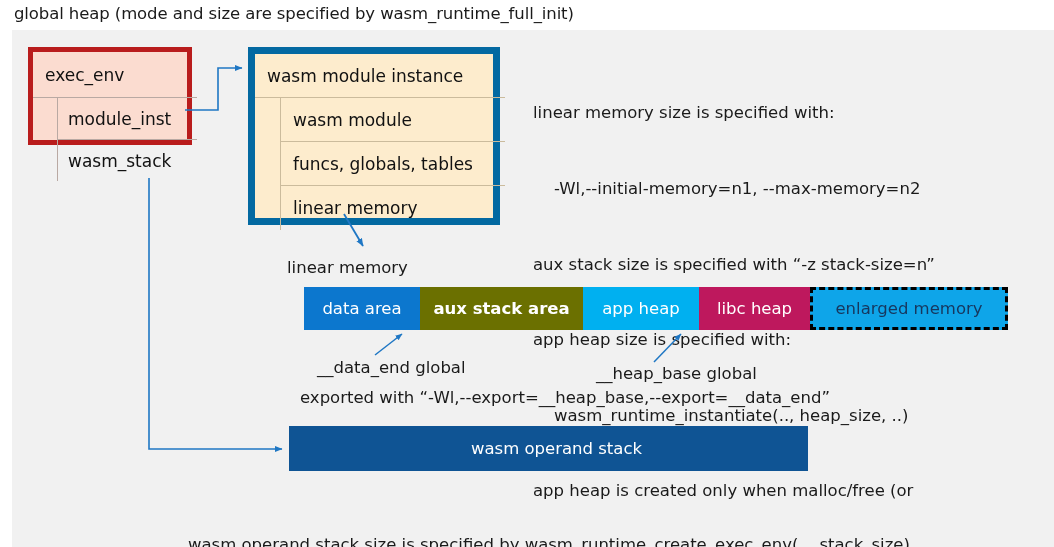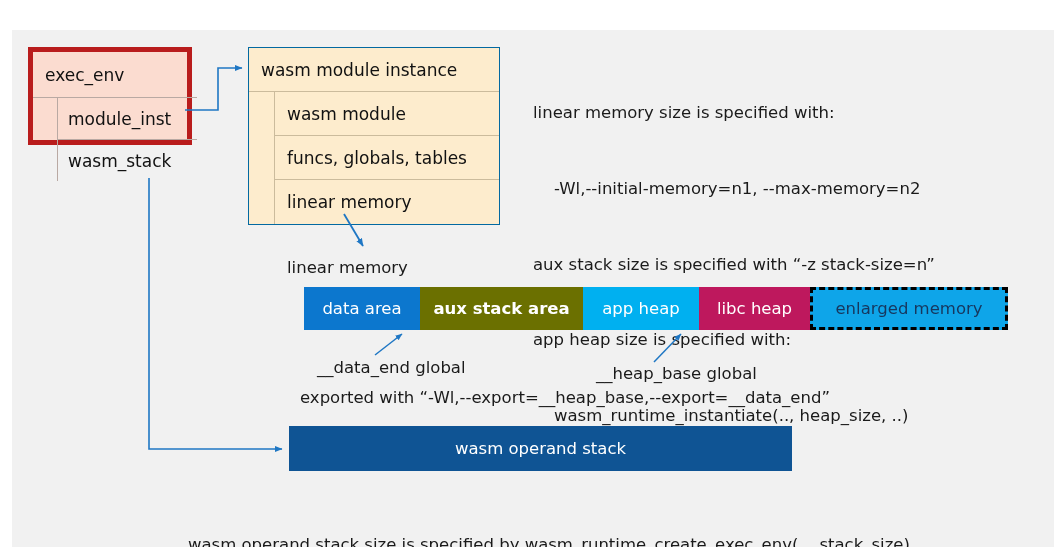--- a/index.html
+++ b/index.html
@@ -108,21 +108,21 @@
     font-size: 17px;
     color: #111;
   }
 
   
   #wmi-outer {
     left: 248px;
     top: 47px;
     width: 252px;
     height: 178px;
-    border: 1px solid #0369a1;
+    border: 7px solid #0369a1;
     background: #fdeccd;
   }
   #wmi-header {
     position: absolute;
     left: 0; top: 0;
     width: 250px;
     height: 44px;
     box-sizing: border-box;
     border-bottom: 1px solid #cbbb9c;
     display: flex;
@@ -219,20 +219,21 @@
     left: 289px;
     top: 426px;
     width: 503px;
     height: 45px;
     background: #0f5494;
     display: flex;
     align-items: center;
     justify-content: center;
     font-size: 16.5px;
     color: #ffffff;
+    padding-left: 16px;
   }
 
   
   #bottom-notes {
     position: absolute;
     left: 188px;
     top: 481px;
     font-size: 16.5px;
     line-height: 25.5px;
     color: #1a1a1a;
@@ -247,20 +248,21 @@
     width: 1054px;
     height: 547px;
     pointer-events: none;
   }
 </style>
 </head>
 <body>
 
 <div id="stage">
 
+  <div id="title">global heap (mode and size are specified by wasm_runtime_full_init)</div>
 
   <div id="panel"></div>
 
   <div class="box" id="exec-env-outer">
     <div id="exec-env-header">exec_env</div>
     <div id="exec-env-gutter"></div>
     <div id="module-inst-row">module_inst</div>
     <div id="wasm-stack-row">wasm_stack</div>
   </div>
 
@@ -271,20 +273,21 @@
     <div class="wmi-row" id="wmi-row-1">funcs, globals, tables</div>
     <div class="wmi-row" id="wmi-row-2">linear memory</div>
   </div>
 
   <div id="notes">
     <div>linear memory size is specified with:</div>
     <div>    -Wl,--initial-memory=n1, --max-memory=n2</div>
     <div>aux stack size is specified with “-z stack-size=n”</div>
     <div>app heap size is specified with:</div>
     <div>    wasm_runtime_instantiate(.., heap_size, ..)</div>
+    <div>app heap is created only when malloc/free (or</div>
     
   </div>
 
   <div id="linmem-label">linear memory</div>
 
   <div id="membar">
     <div class="seg" id="seg-0" style="width: 116px; color: rgb(255, 255, 255); background: rgb(12, 119, 206);">data area</div>
     <div class="seg" id="seg-1" style="width: 163px; color: rgb(255, 255, 255); background: rgb(107, 112, 0); font-weight: bold;">aux stack area</div>
     <div class="seg" id="seg-2" style="width: 116px; color: rgb(255, 255, 255); background: rgb(0, 176, 240);">app heap</div>
     <div class="seg" id="seg-3" style="width: 111px; color: rgb(255, 255, 255); background: #be185d;">libc heap</div>

